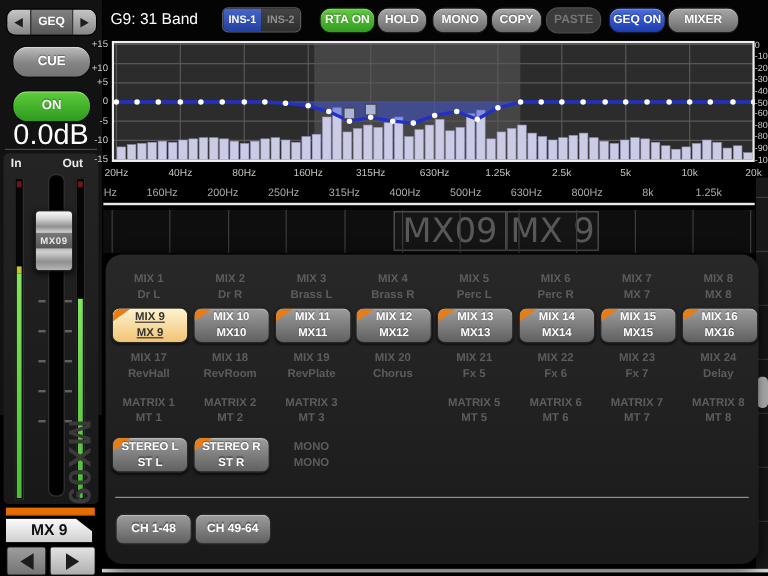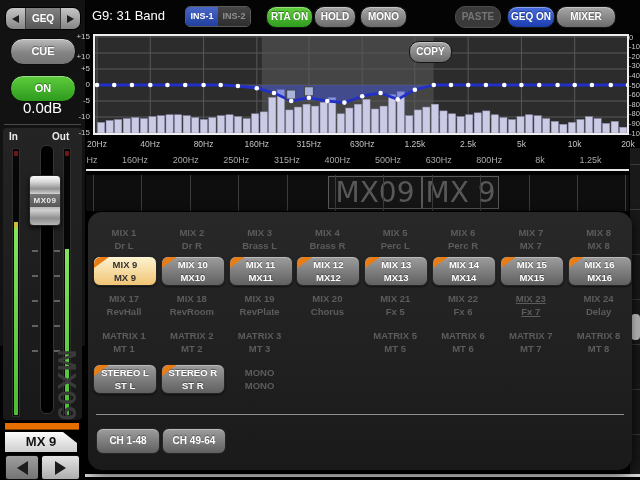--- a/index.html
+++ b/index.html
@@ -68,21 +68,21 @@
   .geq-seg{flex:0 0 19px;display:flex;align-items:center;justify-content:center;background:linear-gradient(#c6c6c6,#858585);}
   .geq-mid{flex:1;display:flex;align-items:center;justify-content:center;background:linear-gradient(#828282,#565656);
            color:#fff;font-size:10px;font-weight:bold;border-left:1px solid #3a3a3a;border-right:1px solid #3a3a3a;}
   .tri-l-sm{width:0;height:0;border-top:4px solid transparent;border-bottom:4px solid transparent;border-right:7px solid #1e1e1e;}
   .tri-r-sm{width:0;height:0;border-top:4px solid transparent;border-bottom:4px solid transparent;border-left:7px solid #1e1e1e;}
   .cue-btn,.on-btn{position:absolute;left:10px;width:64px;height:25px;border-radius:13px;border:1px solid #0c0c0c;
            color:#fff;font-weight:bold;font-size:11px;text-align:center;line-height:25px;
            box-shadow:inset 0 1px 0 rgba(255,255,255,.4);text-shadow:0 -1px 1px rgba(0,0,0,.4);}
   .cue-btn{top:38px;background:linear-gradient(#bdbdbd,#848484 55%,#747474);}
   .on-btn{top:75px;background:linear-gradient(#5ecd3c,#2d9a1d);}
-  .gain{position:absolute;left:0;top:99px;width:85px;text-align:center;color:#fff;font-size:15px;}
+  .gain{position:absolute;left:0;top:99px;width:85px;text-align:center;color:#fff;font-size:24px;}
   .sep{position:absolute;left:4px;top:124px;width:77px;height:1px;background:#4a4a4a;}
   .io-lab{position:absolute;top:131px;font-size:10px;font-weight:bold;color:#ececec;}
   #in-lab{left:9px;} #out-lab{left:52px;}
   .mtrack{position:absolute;top:148px;width:8px;height:269px;background:#060606;border:1px solid #2e2e2e;box-sizing:border-box;}
   #m-in{left:12px;} #m-out{left:63px;}
   .clip{position:absolute;top:2px;left:1px;width:4px;height:5px;background:#6f1717;border-radius:1px;}
   .mfill{position:absolute;left:1px;width:4px;bottom:1px;background:linear-gradient(#83e55c,#49bd33);}
   .ytip{position:absolute;left:1px;width:4px;height:6px;background:#c8c22e;}
   .fslot{position:absolute;left:40px;top:145px;width:12px;height:267px;background:#000;border-radius:6px;
          border:1px solid #333;box-shadow:inset 0 2px 8px #000;}
@@ -113,21 +113,21 @@
   <div class="topbar">
     <div class="title">G9: 31 Band</div>
     <div class="ins-seg" id="ins-seg">
         <div class="ins-tab selected">INS-1</div>
         <div class="ins-tab">INS-2</div>
       </div>
     <div id="tb-buttons">
         <div class="pill green" style="left: 181px; width: 45px;">RTA ON</div>
         <div class="pill gray" style="left: 229px; width: 40px;">HOLD</div>
         <div class="pill gray" style="left: 275px; width: 45px;">MONO</div>
-        <div class="pill gray" style="left: 324px; width: 41px; margin-top: 35px;">COPY</div>
+        <div class="pill gray" style="left: 324px; width: 41px;">COPY</div>
         <div class="pill disabled" style="left: 370px; width: 44px;">PASTE</div>
         <div class="pill blue" style="left: 422px; width: 46px;">GEQ ON</div>
         <div class="pill gray" style="left: 471px; width: 58px;">MIXER</div>
       </div>
   </div>
 
   <svg id="geq-svg" width="536" height="101" viewBox="0 0 536 101">
       <rect x="2" y="2" width="532" height="97" fill="#2c2c2c"></rect>
       <rect x="168.846927697574" y="2" width="171.73542538494948" height="97" fill="#454545"></rect>
       <line x1="2" y1="3" x2="534" y2="3" stroke="#585858" stroke-width="1"></line>
@@ -349,21 +349,21 @@
         <div>Perc R</div>
       </div>
       <div class="sel-lab" style="left: 411.8px; top: 14px;">
         <div>MIX 7</div>
         <div>MX 7</div>
       </div>
       <div class="sel-lab" style="left: 479.6px; top: 14px;">
         <div>MIX 8</div>
         <div>MX 8</div>
       </div>
-      <div class="sel-btn selected" style="left: 5px; top: 44px;">
+      <div class="sel-btn selected" style="left: 5px; top: 44px; text-decoration: underline;">
         <span class="corner"></span>
         <div class="btn-lines">
           <div>MIX 9</div>
           <div>MX 9</div>
         </div>
       </div>
       <div class="sel-btn" style="left: 72.8px; top: 44px;">
         <span class="corner"></span>
         <div class="btn-lines">
           <div>MIX 10</div>
@@ -429,21 +429,21 @@
         <div>Chorus</div>
       </div>
       <div class="sel-lab" style="left: 276.2px; top: 80px;">
         <div>MIX 21</div>
         <div>Fx 5</div>
       </div>
       <div class="sel-lab" style="left: 344px; top: 80px;">
         <div>MIX 22</div>
         <div>Fx 6</div>
       </div>
-      <div class="sel-lab" style="left: 411.8px; top: 80px; text-decoration: underline;">
+      <div class="sel-lab" style="left: 411.8px; top: 80px;">
         <div>MIX 23</div>
         <div>Fx 7</div>
       </div>
       <div class="sel-lab" style="left: 479.6px; top: 80px;">
         <div>MIX 24</div>
         <div>Delay</div>
       </div>
       <div class="sel-lab" style="left: 5px; top: 117px;">
         <div>MATRIX 1</div>
         <div>MT 1</div>

